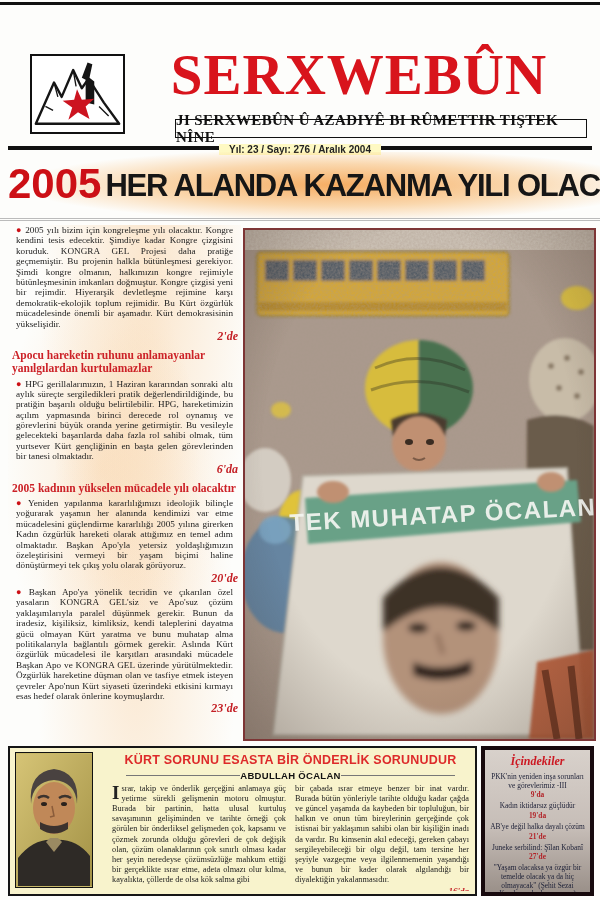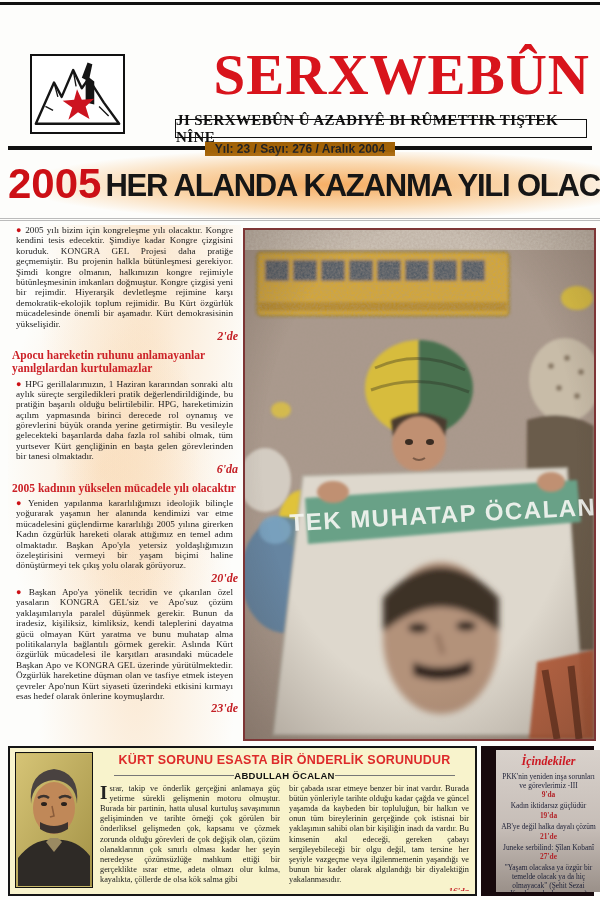--- a/index.html
+++ b/index.html
@@ -3,29 +3,29 @@
 <meta charset="utf-8">
 <style>
   html,body{margin:0;padding:0;background:#777;}
   .page{position:relative;width:600px;height:900px;background:#fdfdfb;margin:0 auto;overflow:hidden;
         font-family:"Liberation Serif",serif;color:#1a1a1a;}
   .top-rule{position:absolute;left:0;top:2px;width:600px;height:3px;background:#111;}
 
   
   .logo-box{position:absolute;left:30px;top:54px;width:95px;height:80px;background:#fff;border:2px solid #111;box-sizing:border-box;}
   .logo-box svg{width:100%;height:100%;}
-  .mast-title{position:absolute;left:128px;top:42px;width:462px;text-align:right;
+  .mast-title{position:absolute;left:128px;top:42px;width:462px;text-align:center;
               font-family:"Liberation Serif",serif;font-weight:bold;font-size:57px;letter-spacing:1px;
               color:#d8141c;white-space:nowrap;}
   .slogan-box{position:absolute;left:175px;top:119px;width:412px;height:19px;border:1.5px solid #111;box-sizing:border-box;
               display:flex;align-items:center;justify-content:center;font-size:15px;font-weight:bold;letter-spacing:.4px;color:#111;}
   .issue-rule{position:absolute;left:8px;top:146px;width:584px;height:4px;border-top:2px solid #111;border-bottom:2px solid #111;box-sizing:border-box;}
   .issue-line{position:absolute;left:0;top:139px;width:600px;text-align:center;}
-  .issue-line span{display:inline-block;background:#a16207;padding:0 10px;font-family:"Liberation Sans",sans-serif;
-                   font-size:12px;font-weight:bold;color:#222;}
+  .issue-line span{display:inline-block;background:#fef9c3;padding:0 10px;font-family:"Liberation Sans",sans-serif;
+                   font-size:10px;font-weight:bold;color:#222;}
 
   
   .headline{position:absolute;left:8px;top:160px;width:584px;height:52px;white-space:nowrap;}
   .headline::before{content:"";position:absolute;left:40px;top:-8px;right:-10px;bottom:-6px;
       background:radial-gradient(ellipse at 52% 50%, rgba(243,146,48,.75) 0%, rgba(246,170,80,.45) 45%, rgba(246,170,80,0) 78%);}
   .headline .inner{position:relative;z-index:1;}
   .hl-year{font-family:Liberation Sans, sans-serif;font-weight:bold;font-size:42px;color:#cc1016;vertical-align:baseline;}
   .hl-text{font-family:"Liberation Sans",sans-serif;font-weight:bold;font-size:31px;letter-spacing:-1.2px;color:#161616;vertical-align:2px;}
   .under-headline-rule{position:absolute;left:0;top:218px;width:600px;height:3px;border-top:1px solid #bbb;border-bottom:1px solid #bbb;box-sizing:border-box;}
 
@@ -40,38 +40,38 @@
   .sec-body{font-size:9.2px;line-height:1.13;text-align:justify;margin:0 8px 1px;color:#222;}
   .bullet{color:#cc1016;font-size:9px;margin-right:3px;}
   .page-ref{text-align:right;color:#c42026;font-weight:bold;font-style:italic;font-size:12px;line-height:1.1;margin:0 3px 2px 0;}
 
   
   .photo-frame{position:absolute;left:243px;top:228px;width:349px;height:509px;border:2px solid #7d3535;box-sizing:content-box;background:#a8988c;}
   .photo-frame svg{display:block;width:349px;height:509px;}
 
   
   .feature-box{position:absolute;left:8px;top:746px;width:469px;height:150px;background:#f8f3cc;border:2px solid #151515;
-               box-sizing:border-box;padding:4px 6px 3px 5px;display:flex;}
+               box-sizing:border-box;padding:4px 6px 3px 5px;display:flex;gap:12px;}
   .portrait{flex:0 0 78px;margin-right:7px;}
   .portrait .pframe{width:78px;height:136px;border:1.5px solid #111;box-sizing:border-box;background:#c8b868;}
   .portrait svg{display:block;width:100%;height:100%;}
   .feature-body{flex:1;min-width:0;display:flex;flex-direction:column;}
   .feature-title{color:#dd2a2a;font-family:"Liberation Sans",sans-serif;font-weight:bold;font-size:12.5px;text-align:center;letter-spacing:.2px;margin:1px 0 3px;}
   .author-row{display:flex;align-items:center;margin:0 14px 3px;}
   .author-rule{flex:1;border-top:1px solid #777;}
   .author-name{font-family:"Liberation Sans",sans-serif;font-weight:bold;font-size:9.5px;color:#111;margin:0 0;letter-spacing:.3px;}
   .feature-cols{display:flex;gap:9px;overflow:hidden;}
   .fcol{flex:1;font-size:8.3px;line-height:1.22;text-align:justify;color:#222;}
   .dropcap{float:left;font-size:19px;line-height:16px;font-weight:bold;margin:1px 2px 0 0;}
   .feature-ref{text-align:right;color:#c42026;font-weight:bold;font-style:italic;font-size:9px;margin-top:1px;}
 
   
   .contents-box{position:absolute;left:481px;top:746px;width:113px;height:150px;background:#17090c;box-sizing:border-box;padding:4px;}
   .contents-inner{width:100%;height:100%;box-sizing:border-box;padding:3px 3px;overflow:hidden;
-                  background:linear-gradient(180deg,#d8d1cb 0%,#c6bdb7 55%,#9a9089 100%);margin-left:11px;}
+                  background:linear-gradient(180deg,#d8d1cb 0%,#c6bdb7 55%,#9a9089 100%);}
   .contents-title{color:#cc1822;font-weight:bold;font-style:italic;font-size:12px;text-align:center;margin:1px 0 4px;}
   .c-item{text-align:center;font-size:7.4px;line-height:1.18;color:#21243a;margin-bottom:1px;}
   .c-page{text-align:center;font-size:7.4px;line-height:1.2;color:#b22328;font-weight:bold;margin-bottom:2px;}
 </style>
 </head>
 <body>
 
 <div class="page">
 
   <div class="top-rule"></div>

